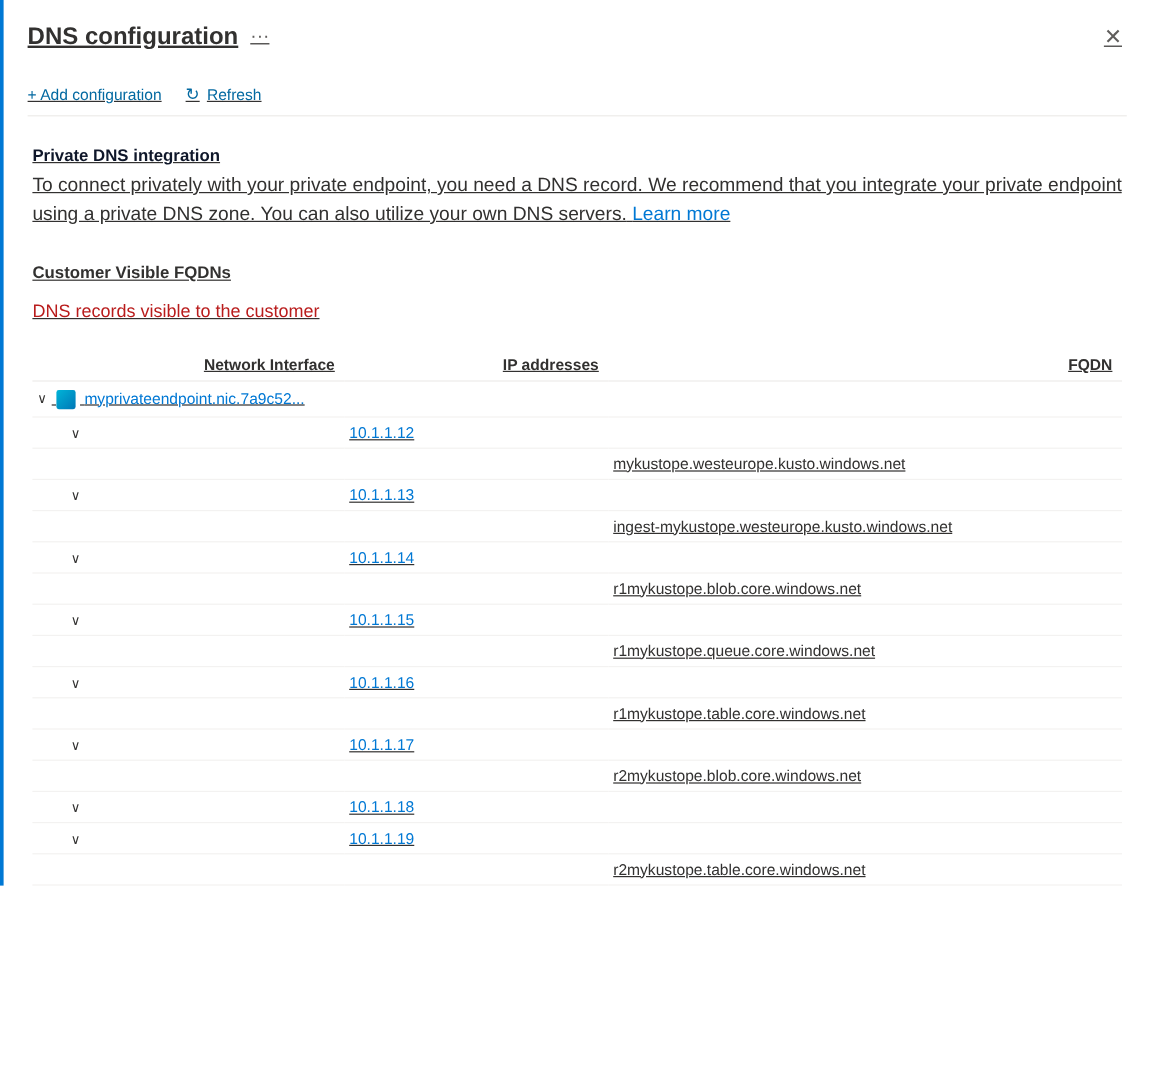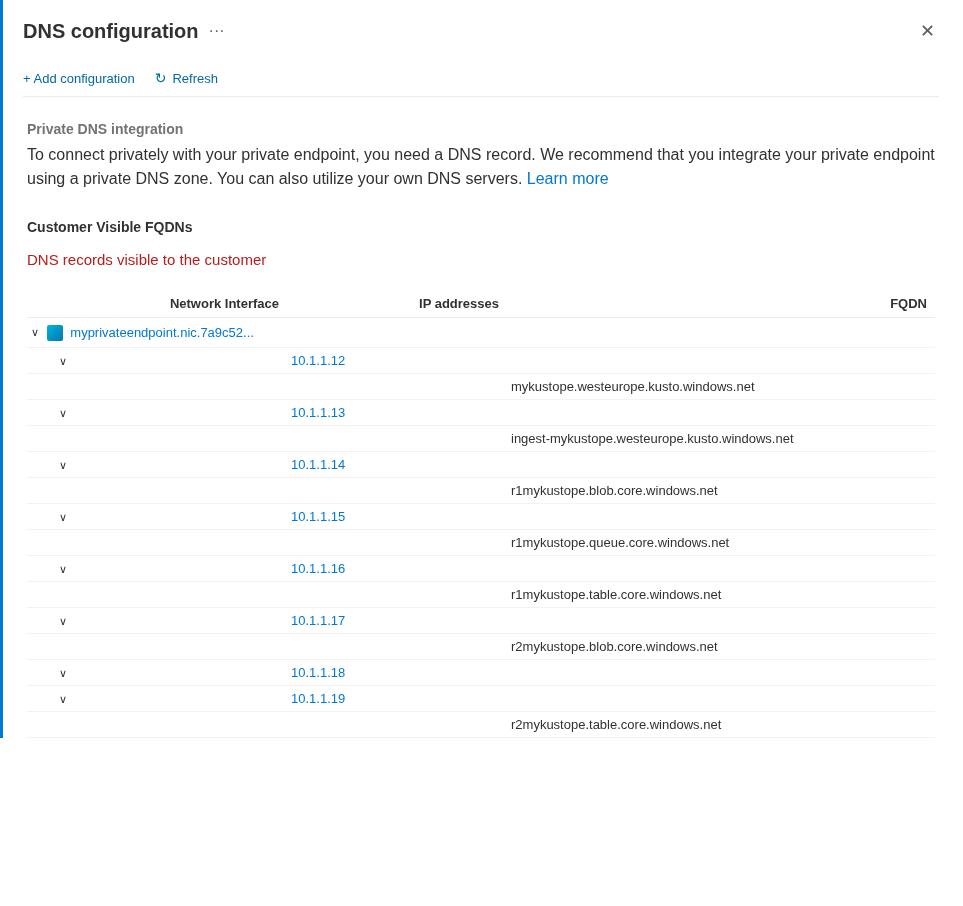--- a/index.html
+++ b/index.html
@@ -9,20 +9,21 @@
       color: #323130;
       background: #fff;
       width: 963px;
       min-height: 906px;
     }
 
     .panel {
       border-left: 3px solid #0078d4;
       padding: 18px 24px 0 20px;
       position: relative;
+      text-decoration: underline;
     }
 
     .panel-header {
       display: flex;
       align-items: center;
       justify-content: space-between;
       margin-bottom: 16px;
     }
 
     .panel-title-row {
@@ -80,21 +81,21 @@
     }
 
     .section {
       padding: 0 4px;
     }
 
     .section-title {
       font-size: 14px;
       font-weight: 700;
       margin-bottom: 6px;
-      color: #737373;
+      color: #0f172a;
     }
 
     .section-desc {
       font-size: 16px;
       color: #323130;
       line-height: 1.5;
       margin-bottom: 4px;
     }
 
     .section-desc a, .learn-more {

